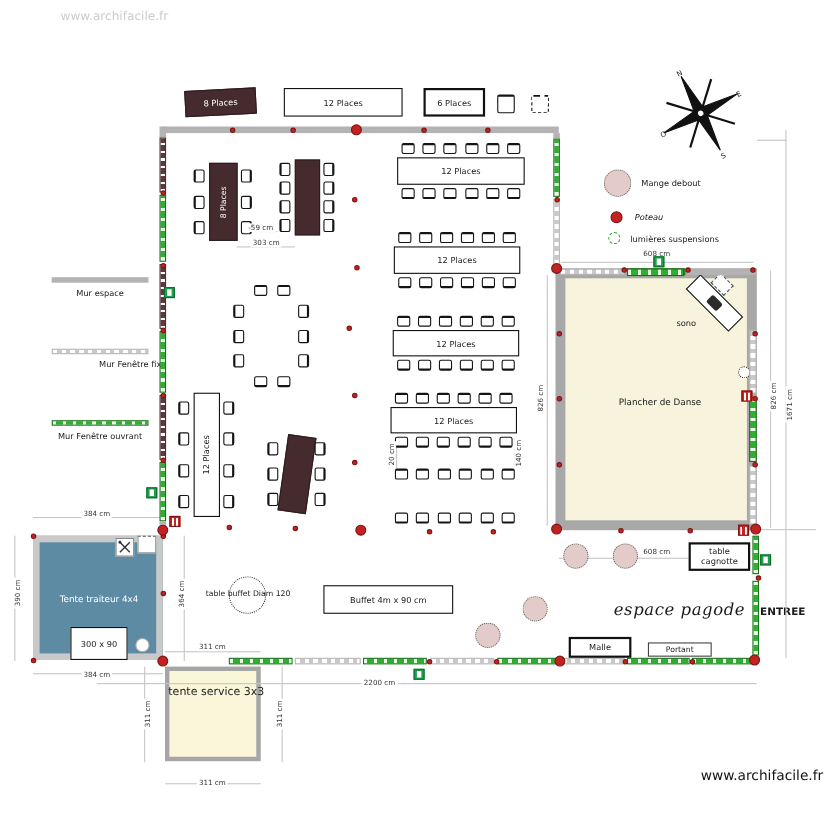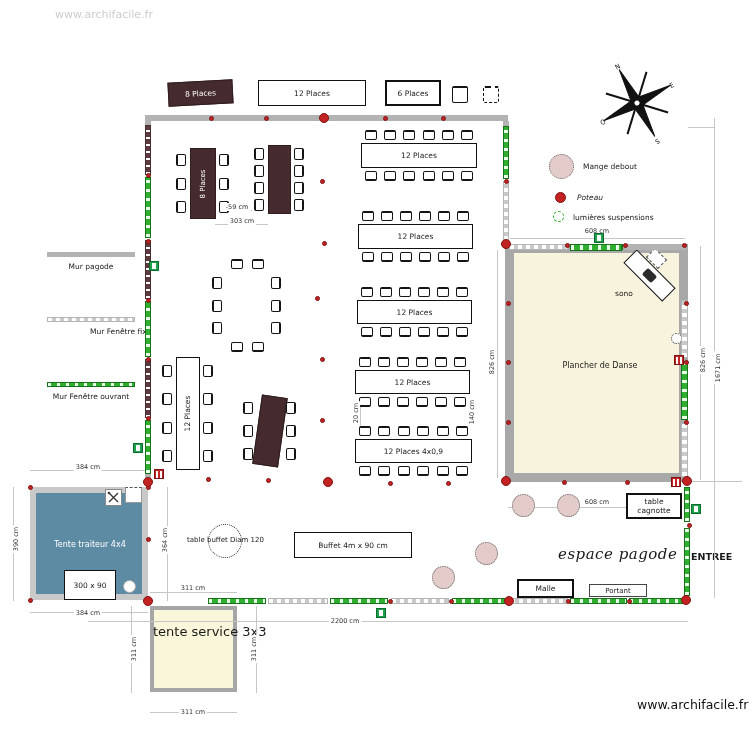--- a/index.html
+++ b/index.html
@@ -64,21 +64,21 @@
   </svg>
 
   <div class="mange" style="left:549px;top:154px;width:25px;height:25px;"></div>
   <div class="lbl" style="left:583px;top:162px;">Mange debout</div>
   <div class="dot" style="left:555px;top:192px;width:11px;height:11px;"></div>
   <div class="lbl" style="left:577px;top:193px;font-style:italic;">Poteau</div>
   <div class="abs" style="left:553px;top:211px;width:11px;height:11px;border-radius:50%;border:1.5px dashed #2fae2f;box-sizing:border-box;"></div>
   <div class="lbl" style="left:573px;top:213px;">lumières suspensions</div>
 
   <div class="ws wp" style="left:47px;top:252px;width:88px;height:5px;"></div>
-  <div class="lbl" style="left:31px;top:262px;width:120px;text-align:center;">Mur pagode</div>
+  <div class="lbl" style="left:31px;top:262px;width:120px;text-align:center;">Mur espace</div>
   <div class="ws wf h" style="left:47px;top:317px;width:88px;height:5px;"></div>
   <div class="lbl" style="left:31px;top:327px;width:120px;text-align:right;">Mur Fenêtre fixe</div>
   <div class="ws wg h" style="left:47px;top:382px;width:88px;height:5px;"></div>
   <div class="lbl" style="left:31px;top:392px;width:120px;text-align:center;">Mur Fenêtre ouvrant</div>
 
   <div class="abs" style="left:505px;top:244px;width:183px;height:238px;border:9px solid #a8a8a8;background:#f8f3dc;box-sizing:border-box;"></div>
   <div class="lbl" style="left:540px;top:361px;width:120px;text-align:center;font-size:8px;">Plancher de Danse</div>
 
   <div class="abs" style="left:622px;top:266px;width:55px;height:19px;background:#fff;border:1.3px solid #111;transform:rotate(45deg);box-sizing:border-box;">
     <div style="position:absolute;left:20px;top:4px;width:13px;height:9px;background:#2b2b2b;border-radius:2px;"></div>
@@ -93,21 +93,21 @@
     <svg width="15" height="15" viewBox="0 0 15 15">
       <line x1="3" y1="12" x2="12" y2="3" stroke="#333" stroke-width="1.3"></line>
       <line x1="3" y1="3" x2="12" y2="12" stroke="#333" stroke-width="1.3"></line>
       <circle cx="3" cy="3" r="1.3" fill="#333"></circle>
     </svg>
   </div>
   <div class="abs" style="left:125px;top:487px;width:17px;height:16px;background:#fff;border:1px solid #999;border-top:1px dashed #555;box-sizing:border-box;"></div>
   <div class="abs" style="left:123px;top:580px;width:13px;height:13px;border-radius:50%;background:#fff;border:1px solid #aaa;box-sizing:border-box;"></div>
 
   <div class="abs" style="left:150px;top:606px;width:87px;height:86px;border:4px solid #a6a6a6;background:#f9f6da;box-sizing:border-box;"></div>
-  <div class="lbl" style="left:153px;top:624px;width:81px;text-align:right;font-size:13px;">tente service 3x3</div>
+  <div class="lbl" style="left:153px;top:624px;width:81px;text-align:right;font-size:10px;">tente service 3x3</div>
 
   <div class="abs" style="left:208px;top:524px;width:34px;height:34px;border-radius:50%;background:#fff;border:1.5px dotted #333;box-sizing:border-box;"></div>
   <div class="lbl" style="left:178px;top:536px;width:95px;text-align:center;font-size:7px;">table buffet Diam 120</div>
 
   <div class="lbl" style="left:558px;top:545px;font-family:'DejaVu Serif','Liberation Serif',serif;font-style:italic;font-size:15px;letter-spacing:.5px;">espace pagode</div>
   <div class="lbl" style="left:691px;top:551px;font-size:9.5px;font-weight:bold;">ENTREE</div>
 
 <div class="dl" style="left: 88px; top: 621px; width: 600px; height: 1px;"></div>
     <div class="dl" style="left: 150px; top: 592px; width: 87px; height: 1px;"></div>
     <div class="dl" style="left: 150px; top: 712px; width: 87px; height: 1px;"></div>
@@ -210,23 +210,20 @@
     <div class="chair" style="left: 396.917px; top: 357px; width: 12px; height: 10px; border-top-width: 2.5px;"></div>
     <div class="chair" style="left: 416.083px; top: 357px; width: 12px; height: 10px; border-top-width: 2.5px;"></div>
     <div class="chair" style="left: 435.25px; top: 357px; width: 12px; height: 10px; border-top-width: 2.5px;"></div>
     <div class="chair" style="left: 454.417px; top: 357px; width: 12px; height: 10px; border-top-width: 2.5px;"></div>
     <div class="chair" style="left: 358.583px; top: 397px; width: 12px; height: 10px; border-bottom-width: 2.5px;"></div>
     <div class="chair" style="left: 377.75px; top: 397px; width: 12px; height: 10px; border-bottom-width: 2.5px;"></div>
     <div class="chair" style="left: 396.917px; top: 397px; width: 12px; height: 10px; border-bottom-width: 2.5px;"></div>
     <div class="chair" style="left: 416.083px; top: 397px; width: 12px; height: 10px; border-bottom-width: 2.5px;"></div>
     <div class="chair" style="left: 435.25px; top: 397px; width: 12px; height: 10px; border-bottom-width: 2.5px;"></div>
     <div class="chair" style="left: 454.417px; top: 397px; width: 12px; height: 10px; border-bottom-width: 2.5px;"></div>
-    <div class="tbl white" style="left: 355px; top: 439px; width: 117px; height: 24px;">
-      <span>12 Places 4x0,9</span>
-    </div>
     <div class="chair" style="left: 358.75px; top: 426px; width: 12px; height: 10px; border-top-width: 2.5px;"></div>
     <div class="chair" style="left: 378.25px; top: 426px; width: 12px; height: 10px; border-top-width: 2.5px;"></div>
     <div class="chair" style="left: 397.75px; top: 426px; width: 12px; height: 10px; border-top-width: 2.5px;"></div>
     <div class="chair" style="left: 417.25px; top: 426px; width: 12px; height: 10px; border-top-width: 2.5px;"></div>
     <div class="chair" style="left: 436.75px; top: 426px; width: 12px; height: 10px; border-top-width: 2.5px;"></div>
     <div class="chair" style="left: 456.25px; top: 426px; width: 12px; height: 10px; border-top-width: 2.5px;"></div>
     <div class="chair" style="left: 358.75px; top: 466px; width: 12px; height: 10px; border-bottom-width: 2.5px;"></div>
     <div class="chair" style="left: 378.25px; top: 466px; width: 12px; height: 10px; border-bottom-width: 2.5px;"></div>
     <div class="chair" style="left: 397.75px; top: 466px; width: 12px; height: 10px; border-bottom-width: 2.5px;"></div>
     <div class="chair" style="left: 417.25px; top: 466px; width: 12px; height: 10px; border-bottom-width: 2.5px;"></div>

